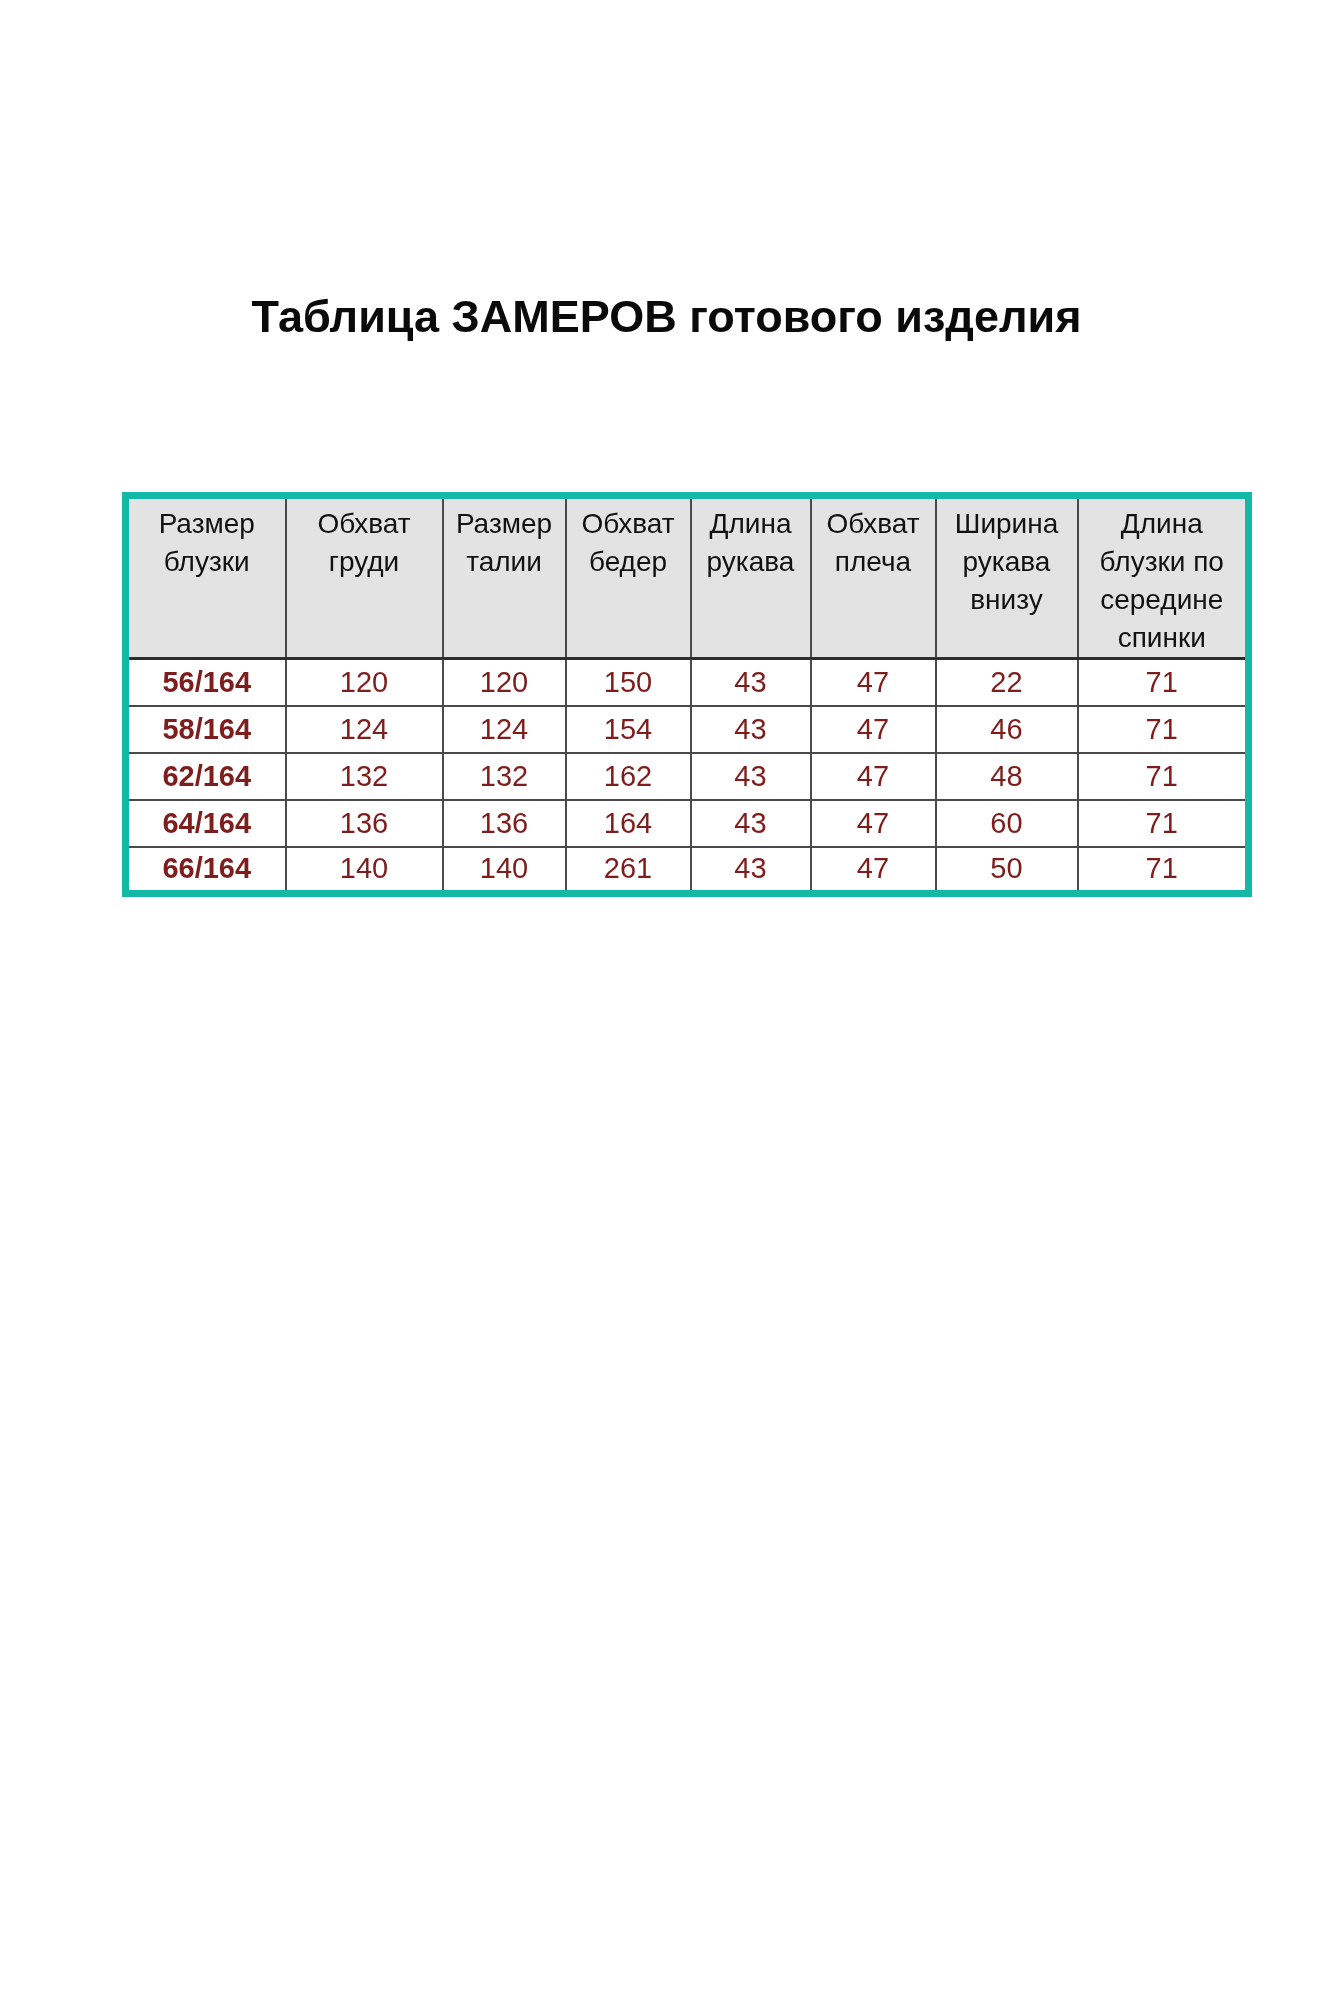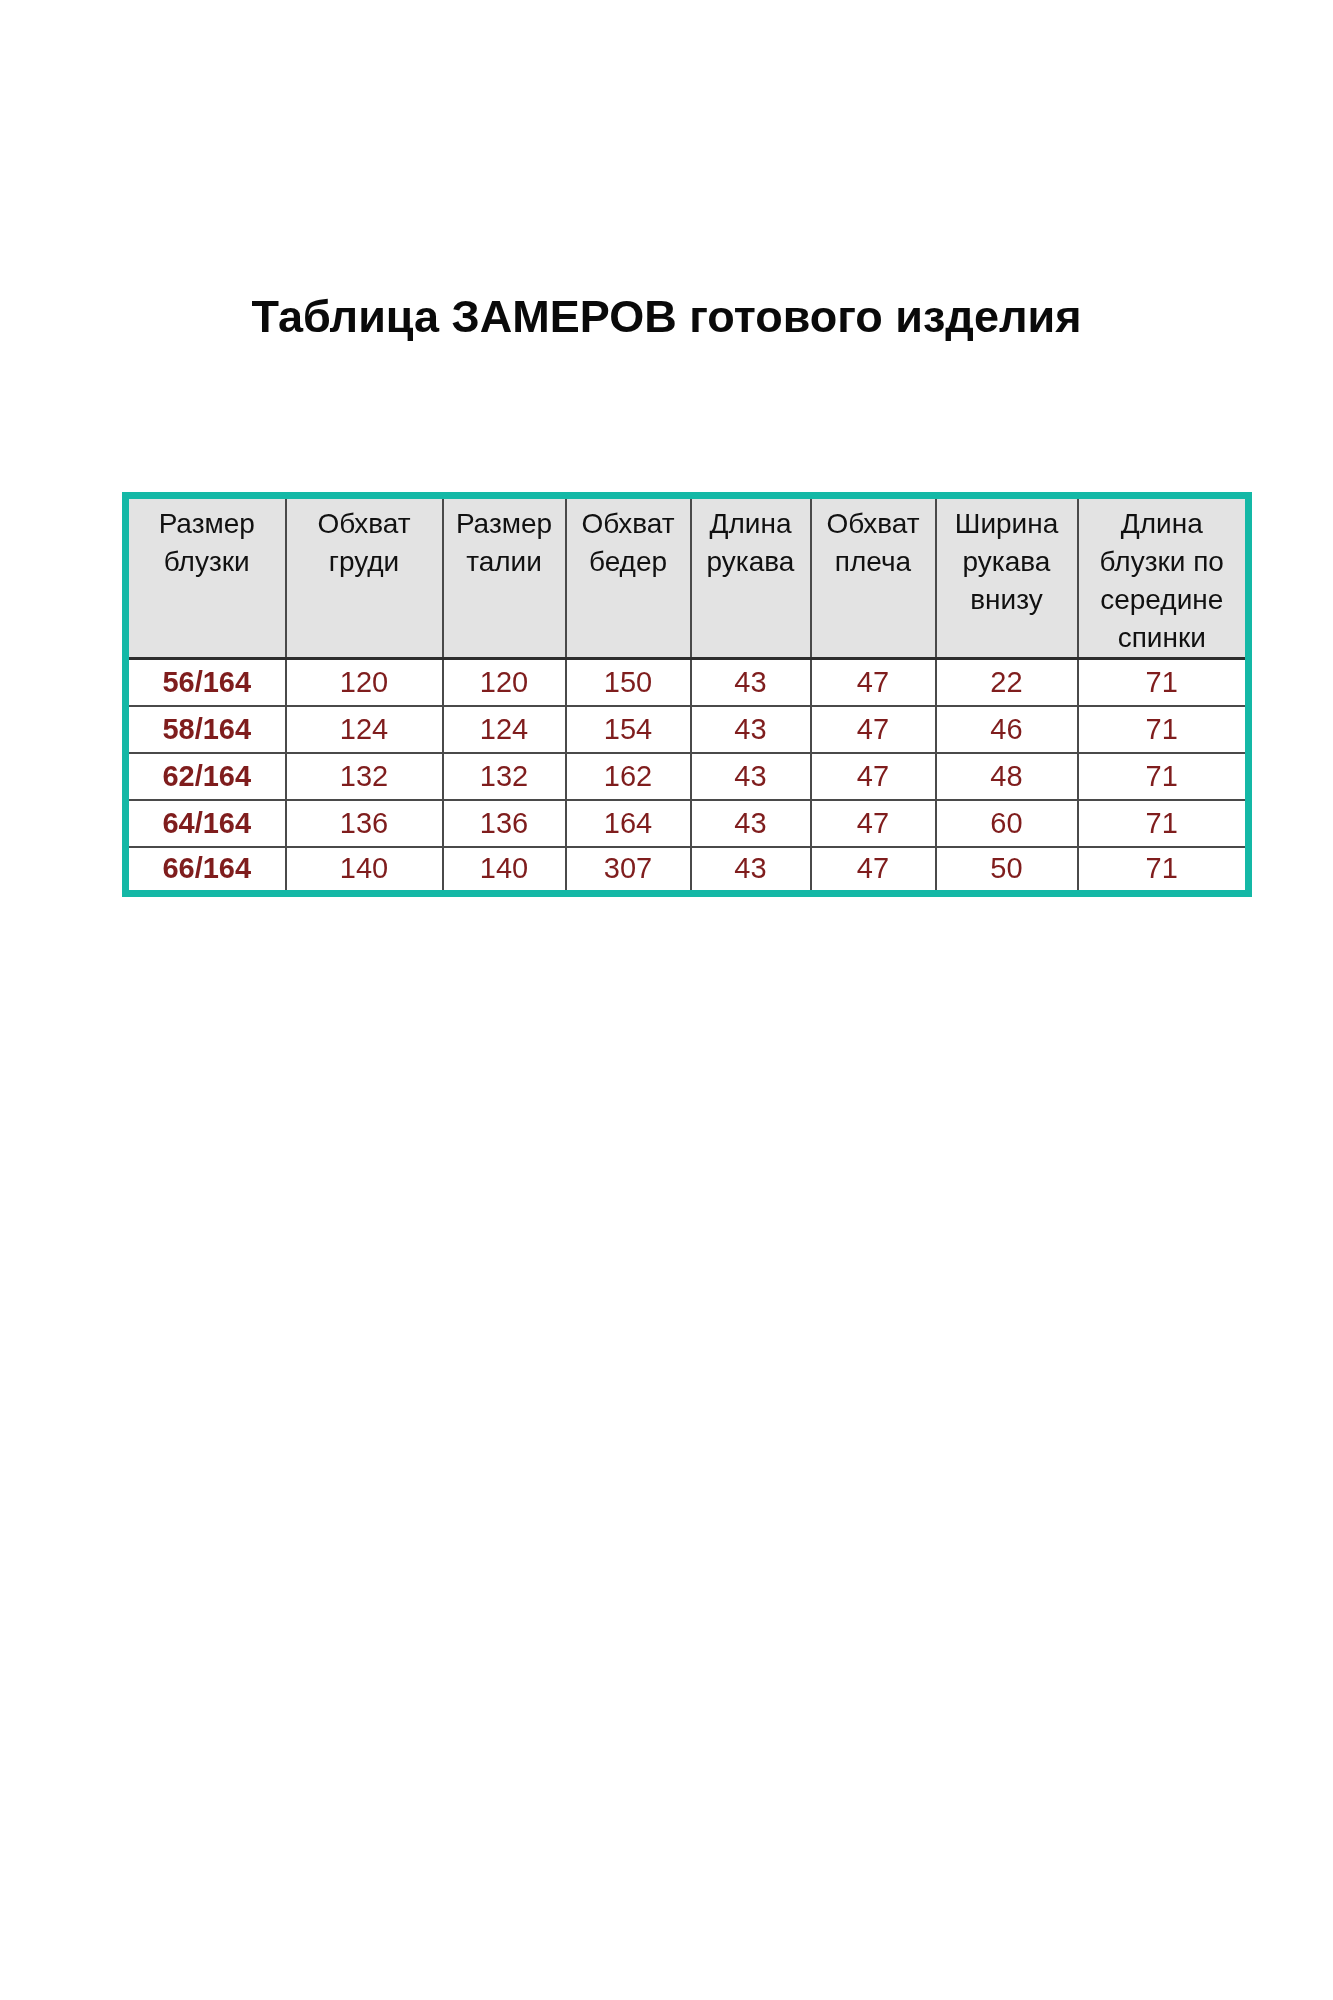--- a/index.html
+++ b/index.html
@@ -135,21 +135,21 @@
         <td>164</td>
         <td>43</td>
         <td>47</td>
         <td>60</td>
         <td>71</td>
       </tr>
       <tr>
         <td>66/164</td>
         <td>140</td>
         <td>140</td>
-        <td>307</td>
+        <td>261</td>
         <td>43</td>
         <td>47</td>
         <td>50</td>
         <td>71</td>
       </tr>
     </tbody>
   </table>
 
 </div>
 

